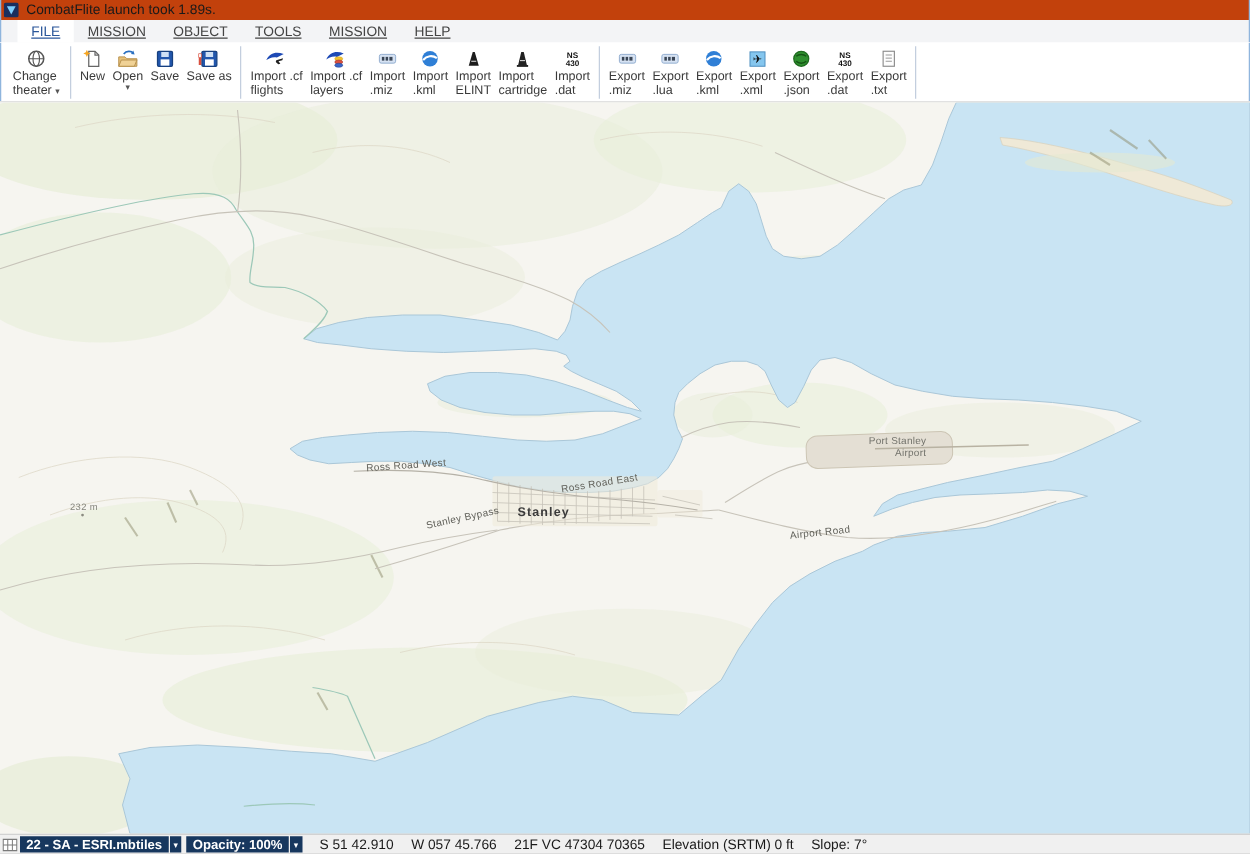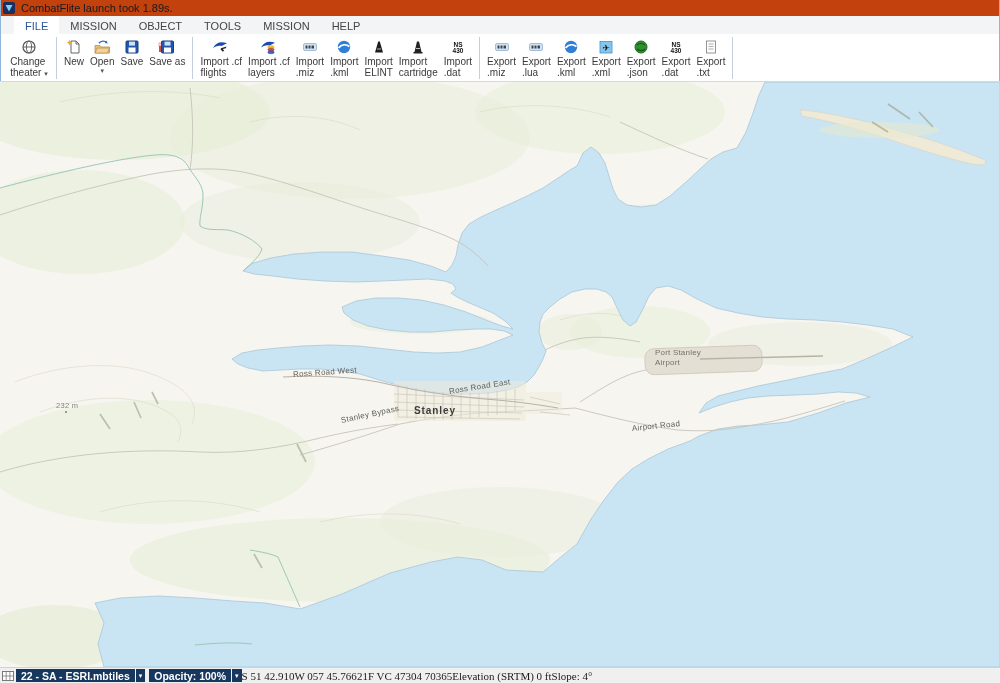--- a/index.html
+++ b/index.html
@@ -6,51 +6,51 @@
   *{box-sizing:border-box;}
   #window{width:1000px;height:683px;background:#fff;position:relative;overflow:hidden;
     font-family:"Liberation Sans","DejaVu Sans",sans-serif;}
   
   #titlebar{height:16px;background:#c2410c;display:flex;align-items:center;padding-left:3px;
     box-shadow:inset 1px 0 0 #8fb5dd, inset -1px 0 0 #8fb5dd;}
   #titlebar .ttext{font-size:11px;color:#1a1a1a;margin-left:6px;}
   
   #menubar{height:18px;background:#f3f4f6;display:flex;align-items:stretch;padding-left:14px;
     box-shadow:inset 1px 0 0 #8fb5dd, inset -1px 0 0 #8fb5dd;}
-  .mtab{font-size:11px;color:#444;padding:3px 11px 2px 11px;display:flex;align-items:center;cursor:default;}
+  .mtab{font-size:11px;color:#444;padding:3px 11px 2px 11px;display:flex;align-items:center;cursor:default;text-decoration:underline;}
   .mtab.active{background:#ffffff;color:#2b579a;}
   
   #ribbon{height:48px;background:#ffffff;border-bottom:1px solid #d8d8d8;display:flex;
     align-items:flex-start;padding:2px 0 0 6px;
     box-shadow:inset 1px 0 0 #8fb5dd, inset -1px 0 0 #8fb5dd;}
   .vsep{width:1px;background:#c3cede;height:42px;margin:1px 4px 0 4px;flex:0 0 1px;}
   .tbtn{display:flex;flex-direction:column;align-items:center;justify-content:flex-start;
     padding:1px 3px;cursor:default;min-width:26px;}
   .ticon{height:19px;display:flex;align-items:center;justify-content:center;}
   .tlbl{font-size:10px;line-height:10.5px;color:#3a3a3a;text-align:left;white-space:nowrap;margin-top:1px;}
   .tiny-caret{font-size:7px;color:#555;line-height:6px;}
   
   #map{position:absolute;top:82px;left:0;width:1000px;height:585px;background:#f6f5f0;overflow:hidden;}
   #map svg{display:block;}
   .mlab{position:absolute;font-size:8px;color:#5f5f58;white-space:nowrap;letter-spacing:.3px;
     transform-origin:left center;}
   .mlab.rot-4{transform:rotate(-4deg);} .mlab.rot-9{transform:rotate(-9deg);}
   .mlab.rot-12{transform:rotate(-12deg);} .mlab.rot-6{transform:rotate(-6deg);}
   .mlab.town{font-size:10px;font-weight:bold;color:#3b3b3b;letter-spacing:.9px;}
-  .mlab.apt{font-size:8px;color:#72726b;text-align:left;width:86px;line-height:9.5px;letter-spacing:.2px;}
+  .mlab.apt{font-size:8px;color:#72726b;text-align:right;width:86px;line-height:9.5px;letter-spacing:.2px;}
   .mlab.peak{font-size:7.5px;color:#85857d;}
   
   #statusbar{position:absolute;left:0;bottom:0;width:1000px;height:16px;background:#f0f0f0;
     border-top:1px solid #d2d2d2;display:flex;align-items:center;font-size:11px;color:#1a1a1a;
     padding-left:2px;}
   .chip{background:#17375e;color:#fff;font-weight:bold;font-size:10.5px;height:13px;
     display:inline-flex;align-items:center;padding:0 5px;margin-left:2px;cursor:default;}
   .chip-caret{background:#17375e;color:#fff;height:13px;display:inline-flex;align-items:center;
     padding:0 3px;margin-left:1px;font-size:7px;cursor:default;}
-  .sitem{white-space:nowrap;font-family:Liberation Serif, serif;}
+  .sitem{margin-left:14px;white-space:nowrap;}
 </style>
 </head>
 <body>
 
 <div id="window">
 
   <div id="titlebar">
     <svg width="12" height="12">
       <rect x="0" y="0" width="12" height="12" rx="2" fill="#1b2f5e"></rect>
       <polygon points="2.5,3 9.5,3 6,9.5" fill="#7fd0ff"></polygon>
@@ -431,16 +431,16 @@
       <line x1="0.5" y1="6" x2="11.5" y2="6" stroke="#7a7a7a" stroke-width="0.8"></line>
     </svg>
     <span class="chip">22 - SA - ESRI.mbtiles</span>
     <span class="chip-caret">▾</span>
     <span class="chip" style="margin-left:4px">Opacity: 100%</span>
     <span class="chip-caret">▾</span>
     <span class="sitem">S 51 42.910</span>
     <span class="sitem">W 057 45.766</span>
     <span class="sitem">21F VC 47304 70365</span>
     <span class="sitem">Elevation (SRTM) 0 ft</span>
-    <span class="sitem">Slope: 4°</span>
+    <span class="sitem">Slope: 7°</span>
   </div>
 
 </div>
 
 </body></html>

